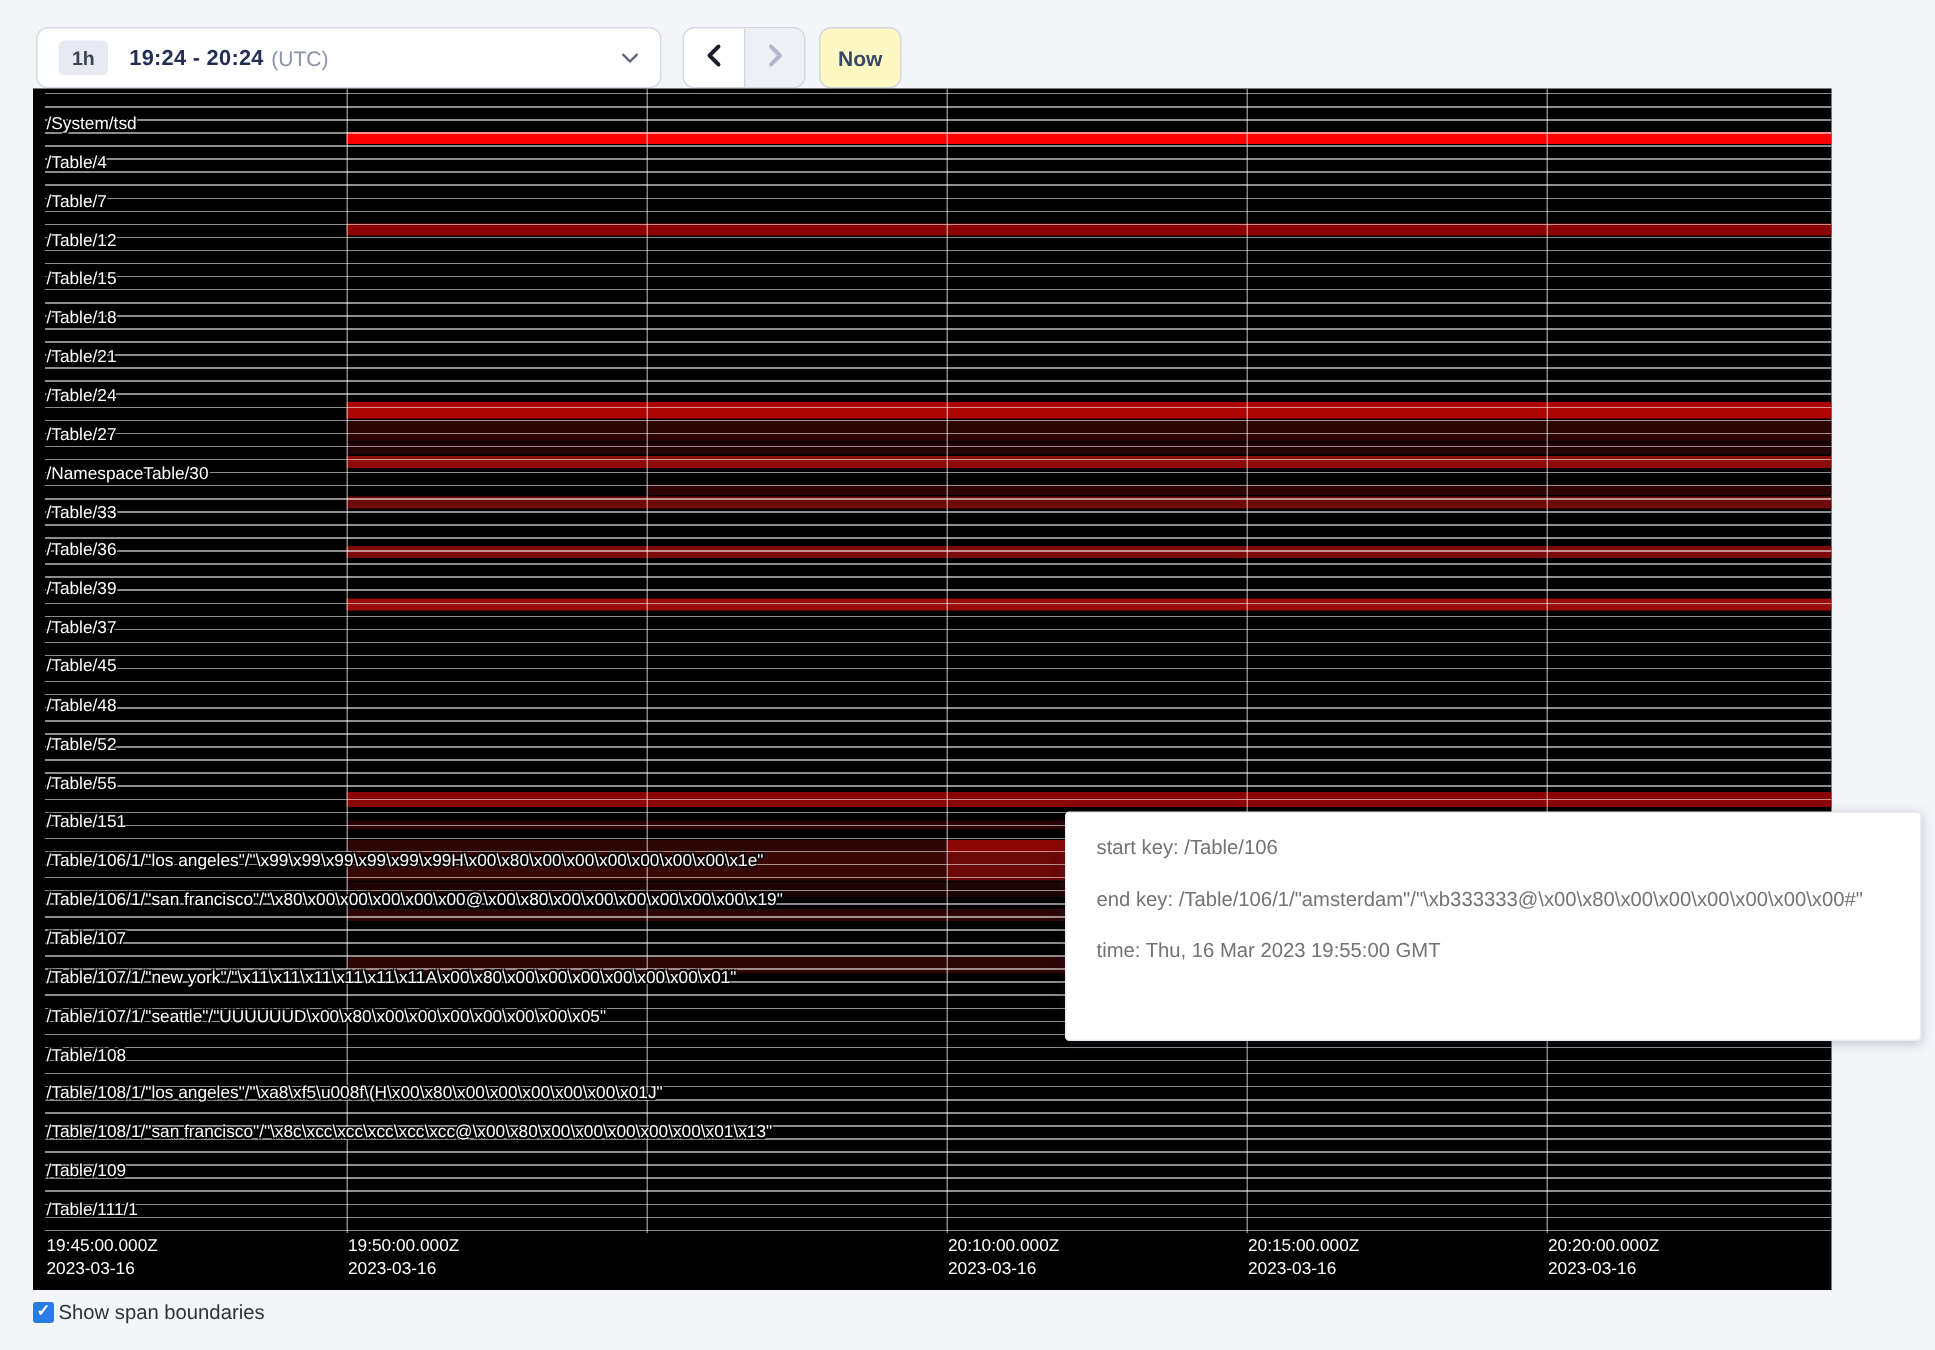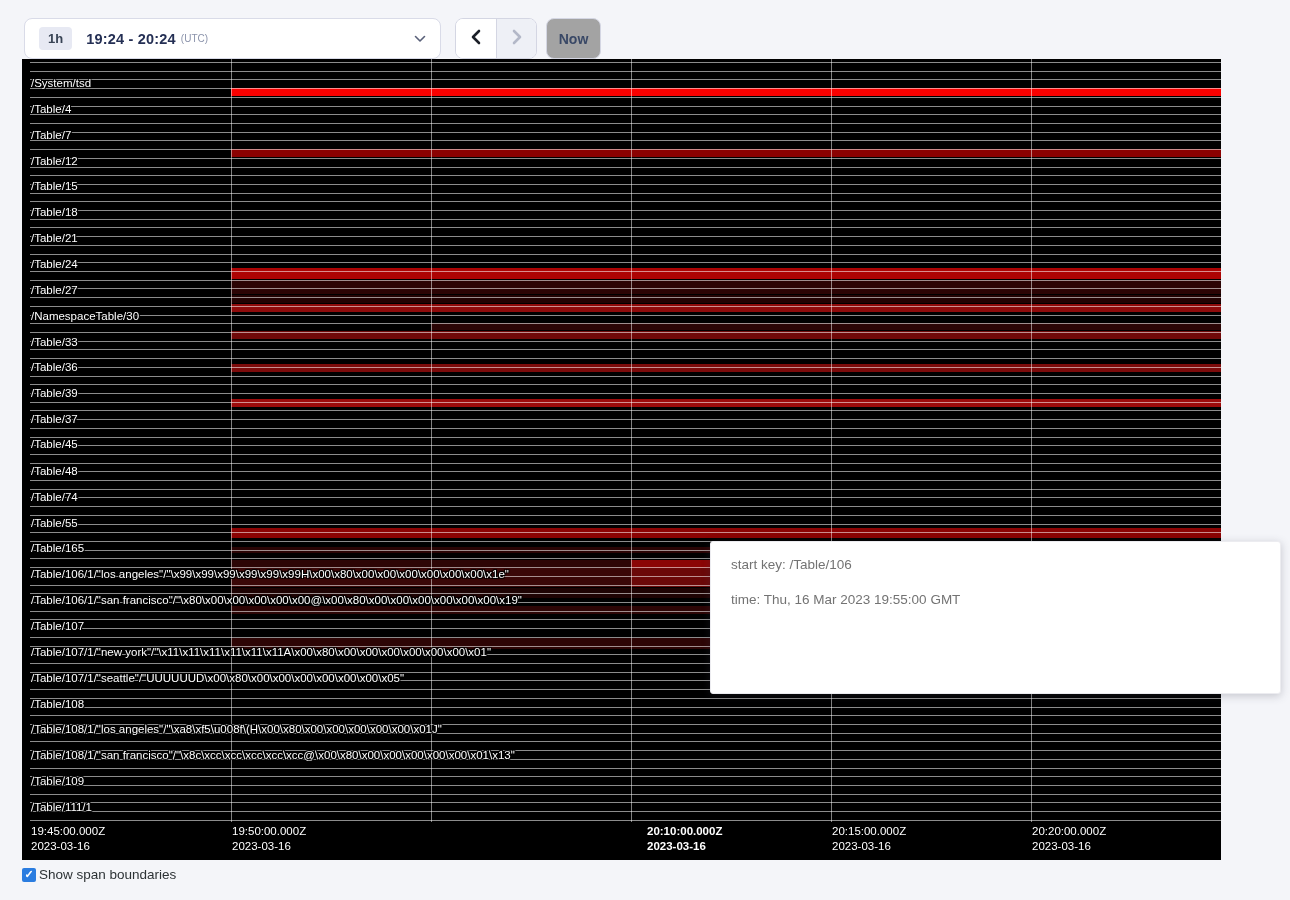--- a/index.html
+++ b/index.html
@@ -17,35 +17,35 @@
   .time-selector {
     position:absolute; left:24px; top:18px; width:417px; height:41px;
     background:#ffffff; border:1px solid #d9dbe8; border-radius:8px;
     display:flex; align-items:center; padding:0 14px; cursor:pointer;
   }
   .window-badge {
     background:#e7e9f3; color:#394455; font-weight:bold; font-size:13px;
     border-radius:4px; padding:4px 9px; margin-right:14px;
   }
   .range-text { font-weight:bold; font-size:14.5px; color:#242f54; letter-spacing:.2px; }
-  .tz-text { font-size:10px; color:#8b93ab; margin-left:5px; font-weight:normal; }
+  .tz-text { font-size:14px; color:#8b93ab; margin-left:5px; font-weight:normal; }
   .selector-caret { margin-left:auto; display:flex; align-items:center; }
   .nav-group {
     position:absolute; left:455px; top:18px; height:41px; display:flex;
     border:1px solid #d4d6e3; border-radius:8px; overflow:hidden; background:#fff;
   }
   .nav-btn {
     width:40px; height:100%; display:flex; align-items:center; justify-content:center;
     background:#ffffff; border:none; cursor:pointer;
   }
   .nav-btn + .nav-btn { border-left:1px solid #d4d6e3; }
   .nav-btn.disabled { background:#eef0f6; cursor:default; }
   .now-btn {
     position:absolute; left:546px; top:18px; width:55px; height:41px;
-    background:#a3a3a3; border:1px solid #d4d6e3; border-radius:8px;
+    background:#fef9c3; border:1px solid #d4d6e3; border-radius:8px;
     font-size:14px; font-weight:bold; color:#394866; cursor:pointer;
     font-family:"Liberation Sans", sans-serif;
   }
 
   
   .kv-canvas {
     position:absolute; left:22px; top:59px; width:1199px; height:801px;
     background:#000; overflow:hidden;
   }
   .band { position:absolute; z-index:1; }
@@ -169,23 +169,23 @@
       <div class="row-label" style="top: 172.142px;">/Table/21</div>
       <div class="row-label" style="top: 197.999px;">/Table/24</div>
       <div class="row-label" style="top: 223.856px;">/Table/27</div>
       <div class="row-label" style="top: 249.713px;">/NamespaceTable/30</div>
       <div class="row-label" style="top: 275.57px;">/Table/33</div>
       <div class="row-label" style="top: 301.427px;">/Table/36</div>
       <div class="row-label" style="top: 327.284px;">/Table/39</div>
       <div class="row-label" style="top: 353.141px;">/Table/37</div>
       <div class="row-label" style="top: 378px;">/Table/45</div>
       <div class="row-label" style="top: 404.855px;">/Table/48</div>
-      <div class="row-label" style="top: 430.712px;">/Table/74</div>
+      <div class="row-label" style="top: 430.712px;">/Table/52</div>
       <div class="row-label" style="top: 456.569px;">/Table/55</div>
-      <div class="row-label" style="top: 482.426px;">/Table/165</div>
+      <div class="row-label" style="top: 482.426px;">/Table/151</div>
       <div class="row-label" style="top: 508.283px;">/Table/106/1/"los angeles"/"\x99\x99\x99\x99\x99\x99H\x00\x80\x00\x00\x00\x00\x00\x00\x1e"</div>
       <div class="row-label" style="top: 534.14px;">/Table/106/1/"san francisco"/"\x80\x00\x00\x00\x00\x00@\x00\x80\x00\x00\x00\x00\x00\x00\x19"</div>
       <div class="row-label" style="top: 559.997px;">/Table/107</div>
       <div class="row-label" style="top: 585.854px;">/Table/107/1/"new york"/"\x11\x11\x11\x11\x11\x11A\x00\x80\x00\x00\x00\x00\x00\x00\x01"</div>
       <div class="row-label" style="top: 611.711px;">/Table/107/1/"seattle"/"UUUUUUD\x00\x80\x00\x00\x00\x00\x00\x00\x05"</div>
       <div class="row-label" style="top: 637.568px;">/Table/108</div>
       <div class="row-label" style="top: 663.425px;">/Table/108/1/"los angeles"/"\xa8\xf5\u008f\(H\x00\x80\x00\x00\x00\x00\x00\x01J"</div>
       <div class="row-label" style="top: 689.282px;">/Table/108/1/"san francisco"/"\x8c\xcc\xcc\xcc\xcc\xcc@\x00\x80\x00\x00\x00\x00\x00\x01\x13"</div>
       <div class="row-label" style="top: 715.139px;">/Table/109</div>
       <div class="row-label" style="top: 740.996px;">/Table/111/1</div>
@@ -196,37 +196,38 @@
         <div>2023-03-16</div>
       </div>
       <div class="x-tick" style="left: 210px;">
         <div>19:50:00.000Z</div>
         <div>2023-03-16</div>
       </div>
       <div class="x-tick" style="left: 410px; margin-top: 48px;">
         <div>19:55:00.000Z</div>
         <div>2023-03-16</div>
       </div>
-      <div class="x-tick" style="left: 625px; font-weight: bold;">
+      <div class="x-tick" style="left: 610px;">
         <div>20:10:00.000Z</div>
         <div>2023-03-16</div>
       </div>
       <div class="x-tick" style="left: 810px;">
         <div>20:15:00.000Z</div>
         <div>2023-03-16</div>
       </div>
       <div class="x-tick" style="left: 1010px;">
         <div>20:20:00.000Z</div>
         <div>2023-03-16</div>
       </div>
     </div>
 </div>
 
 <div class="kv-tooltip">
   <div>start key: /Table/106</div>
+  <div>end key: /Table/106/1/"amsterdam"/"\xb333333@\x00\x80\x00\x00\x00\x00\x00\x00#"</div>
   <div>time: Thu, 16 Mar 2023 19:55:00 GMT</div>
 </div>
 
 <div class="footer-row">
   <span class="checkbox" role="checkbox" aria-checked="true">
       <span>✓</span>
     </span>
   <span class="checkbox-label">Show span boundaries</span>
 </div>
 

